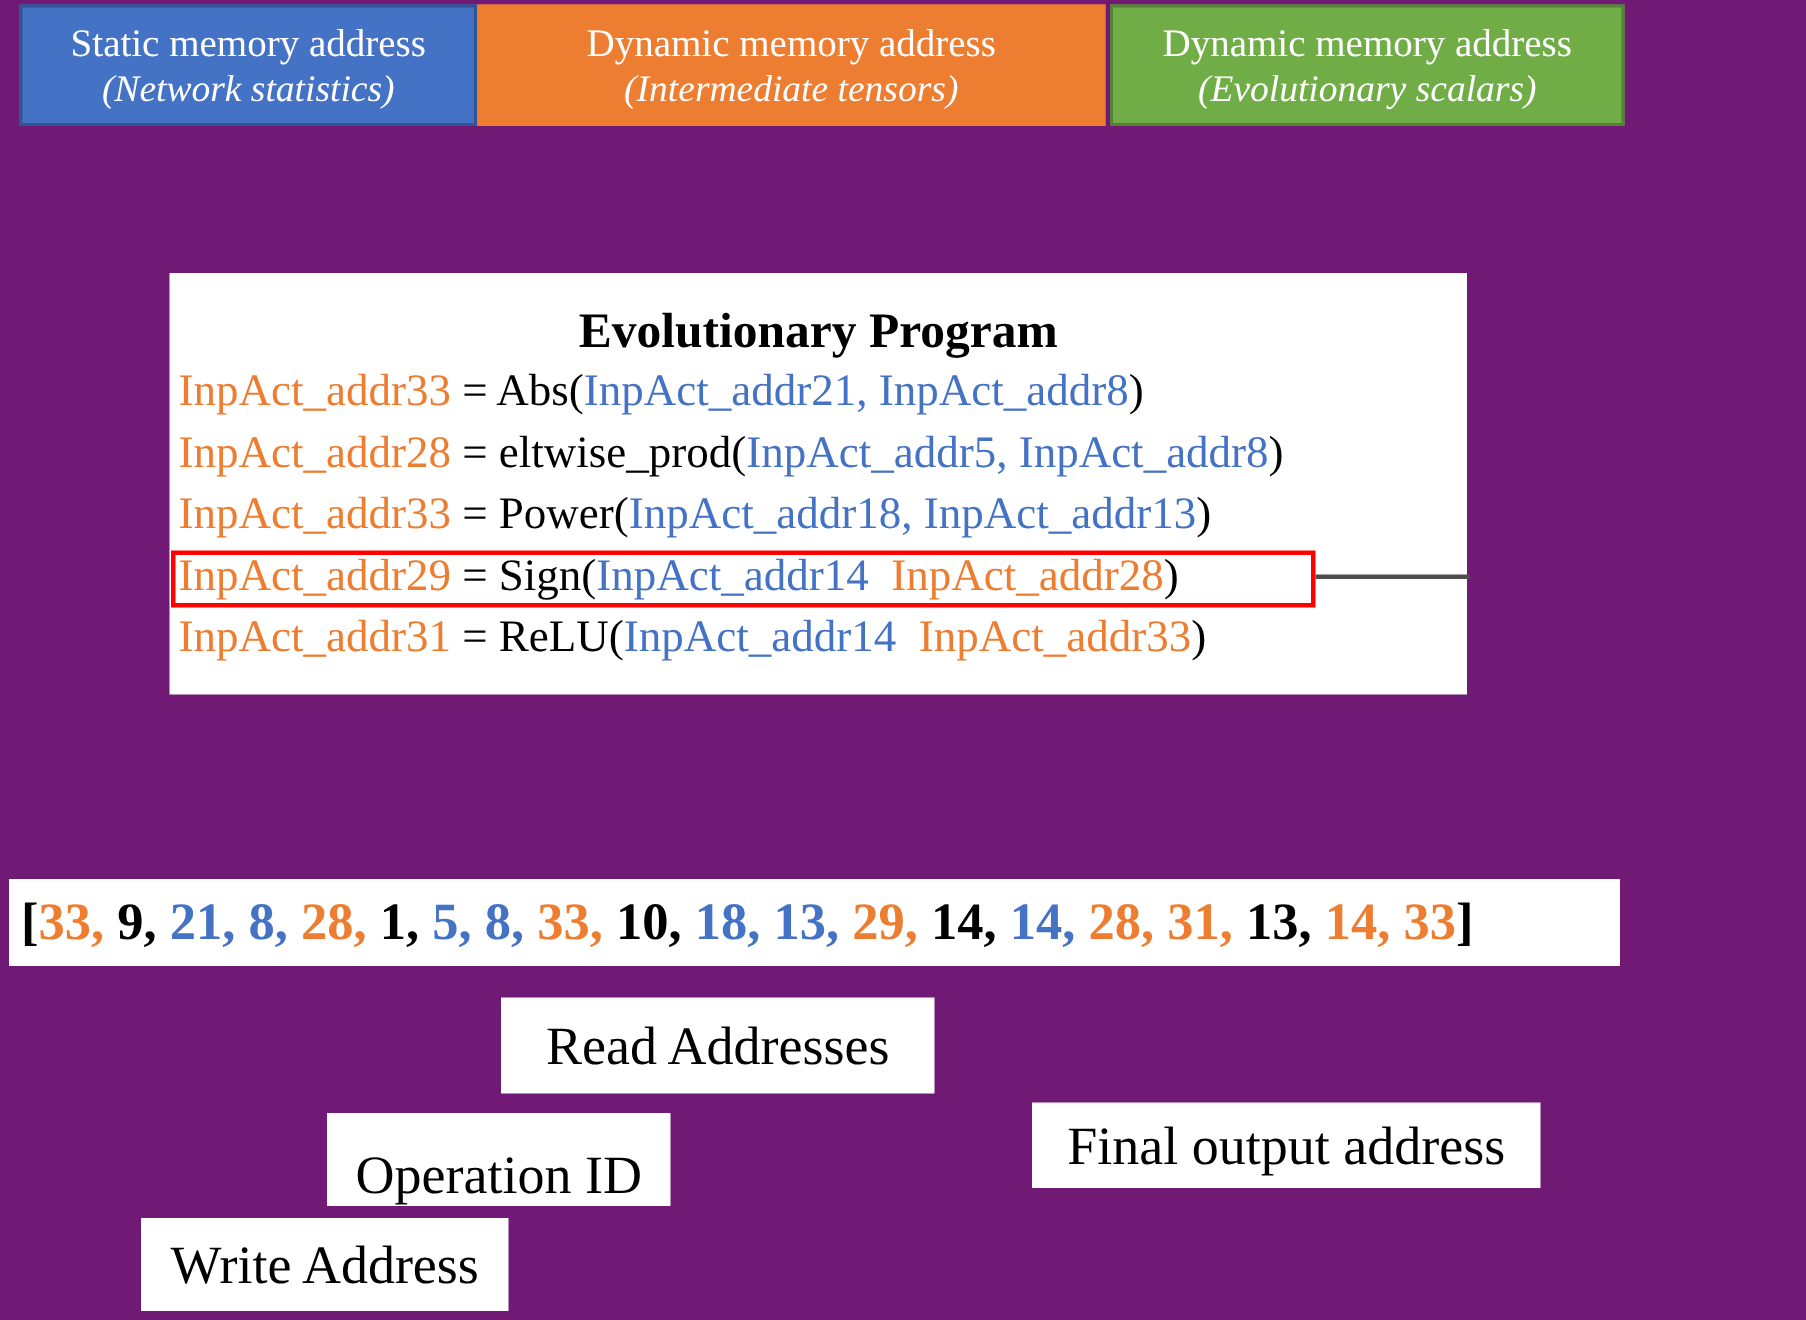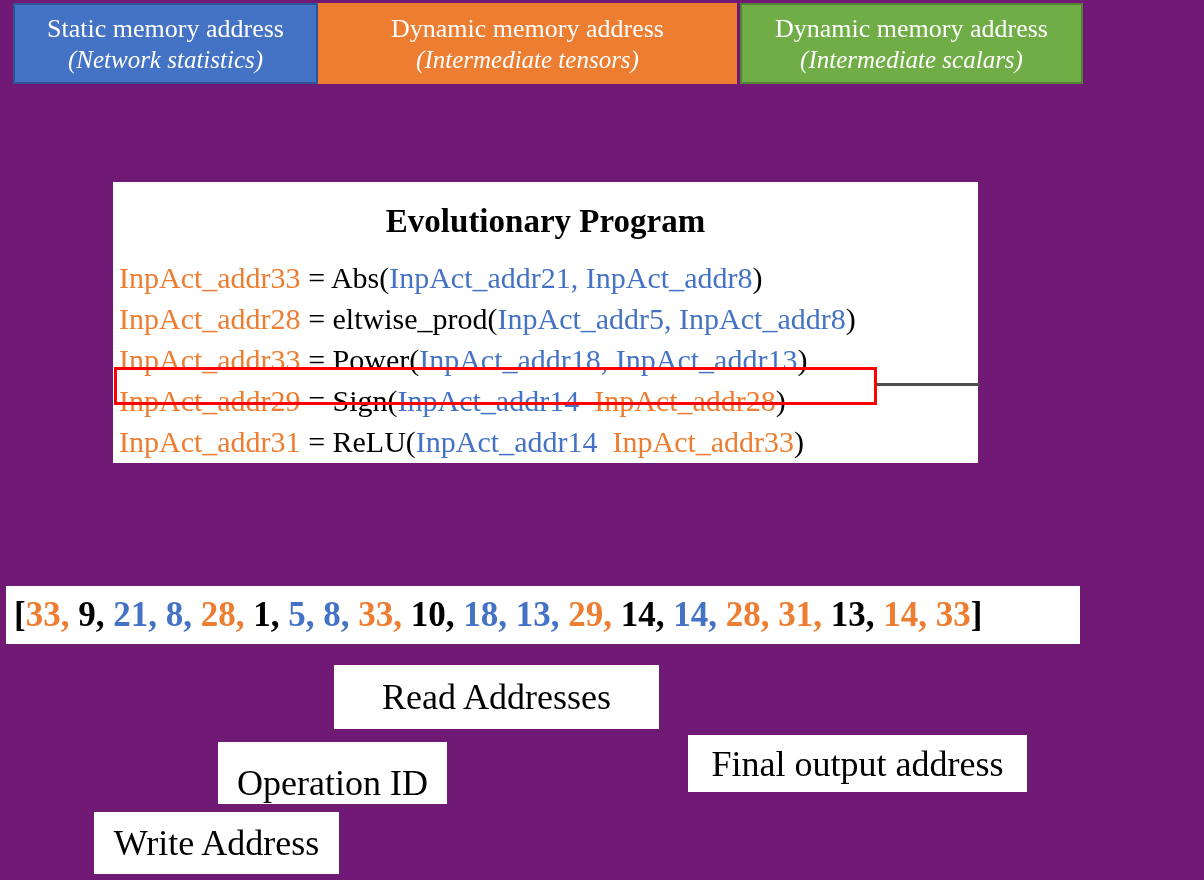--- a/index.html
+++ b/index.html
@@ -16,60 +16,60 @@
   .legend-sub{font-size:25px;line-height:31px;font-style:italic;}
   .legend-static{left:13px;width:305px;}
   .legend-tensors{left:318px;width:419px;}
   .legend-scalars{left:740px;width:343px;}
   
   .program-box{
     position:absolute;left:113px;top:182px;width:865px;height:281px;
     background:#fff;box-sizing:border-box;padding-top:20px;
   }
   .program-title{font-size:33px;line-height:38px;font-weight:bold;text-align:center;color:#000;}
-  .program-lines{margin-left:6px;margin-top:17px;}
+  .program-lines{margin-left:6px;}
   .program-line{font-size:30px;line-height:41px;height:41px;white-space:pre;color:#000;}
   
   .highlight-outline{
     position:absolute;left:114px;top:367px;width:763px;height:38px;
     box-sizing:border-box;border:3px solid #FF0000;pointer-events:none;
   }
   .connector{position:absolute;left:877px;top:383px;width:103px;height:3px;background:#4d4d4d;}
   
   .encoding-bar{
     position:absolute;left:6px;top:586px;width:1074px;height:58px;background:#fff;
     font-size:35px;font-weight:bold;line-height:58px;padding-left:8px;
     box-sizing:border-box;white-space:pre;color:#000;
   }
   
   .label-box{
     position:absolute;background:#fff;color:#000;font-size:36px;
     display:flex;align-items:center;justify-content:center;white-space:nowrap;
   }
-  .label-read{left:334px;top:665px;width:325px;height:64px;}
+  .label-read{left:334px;top:665px;width:289px;height:64px;}
   .label-final{left:688px;top:735px;width:339px;height:57px;}
   .label-operation{left:218px;top:742px;width:229px;height:62px;align-items:flex-end;}
   .label-write{left:94px;top:812px;width:245px;height:62px;align-items:center;}
 </style>
 </head>
 <body>
 
 <div class="canvas">
 
   <div class="legend-box legend-static" style="background: rgb(68, 114, 196); border-color: rgb(47, 85, 151);">
     <div class="legend-title">Static memory address</div>
     <div class="legend-sub">(Network statistics)</div>
   </div>
   <div class="legend-box legend-tensors" style="background: rgb(237, 125, 49); border-color: rgb(237, 125, 49);">
     <div class="legend-title">Dynamic memory address</div>
     <div class="legend-sub">(Intermediate tensors)</div>
   </div>
   <div class="legend-box legend-scalars" style="background: rgb(112, 173, 71); border-color: rgb(83, 129, 53);">
     <div class="legend-title">Dynamic memory address</div>
-    <div class="legend-sub">(Intermediate scalars)</div>
+    <div class="legend-sub">(Evolutionary scalars)</div>
   </div>
 
   <div class="program-box">
     <div class="program-title">Evolutionary Program</div>
     <div class="program-lines" id="program-lines">
         <div class="program-line"><span style="color: rgb(237, 125, 49);">InpAct_addr33</span><span style="color: rgb(0, 0, 0);"> = Abs(</span><span style="color: rgb(68, 114, 196);">InpAct_addr21, InpAct_addr8</span><span style="color: rgb(0, 0, 0);">)</span></div>
         <div class="program-line"><span style="color: rgb(237, 125, 49);">InpAct_addr28</span><span style="color: rgb(0, 0, 0);"> = eltwise_prod(</span><span style="color: rgb(68, 114, 196);">InpAct_addr5, InpAct_addr8</span><span style="color: rgb(0, 0, 0);">)</span></div>
         <div class="program-line"><span style="color: rgb(237, 125, 49);">InpAct_addr33</span><span style="color: rgb(0, 0, 0);"> = Power(</span><span style="color: rgb(68, 114, 196);">InpAct_addr18, InpAct_addr13</span><span style="color: rgb(0, 0, 0);">)</span></div>
         <div class="program-line"><span style="color: rgb(237, 125, 49);">InpAct_addr29</span><span style="color: rgb(0, 0, 0);"> = Sign(</span><span style="color: rgb(68, 114, 196);">InpAct_addr14</span><span style="color: rgb(237, 125, 49);">  InpAct_addr28</span><span style="color: rgb(0, 0, 0);">)</span></div>
         <div class="program-line"><span style="color: rgb(237, 125, 49);">InpAct_addr31</span><span style="color: rgb(0, 0, 0);"> = ReLU(</span><span style="color: rgb(68, 114, 196);">InpAct_addr14</span><span style="color: rgb(237, 125, 49);">  InpAct_addr33</span><span style="color: rgb(0, 0, 0);">)</span></div>

